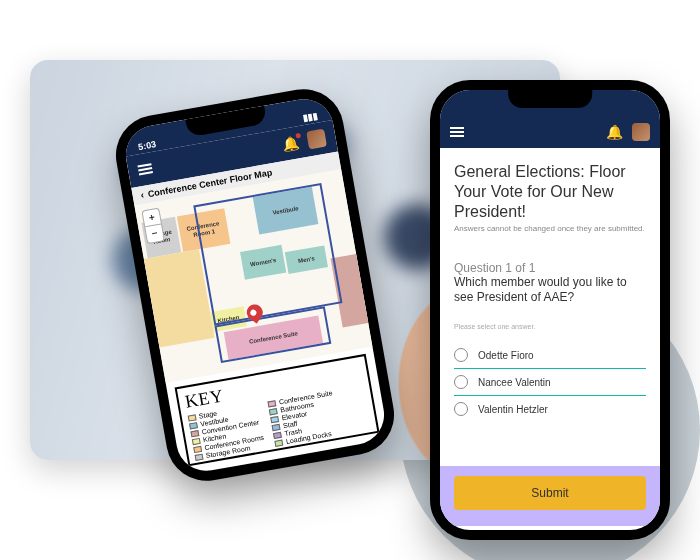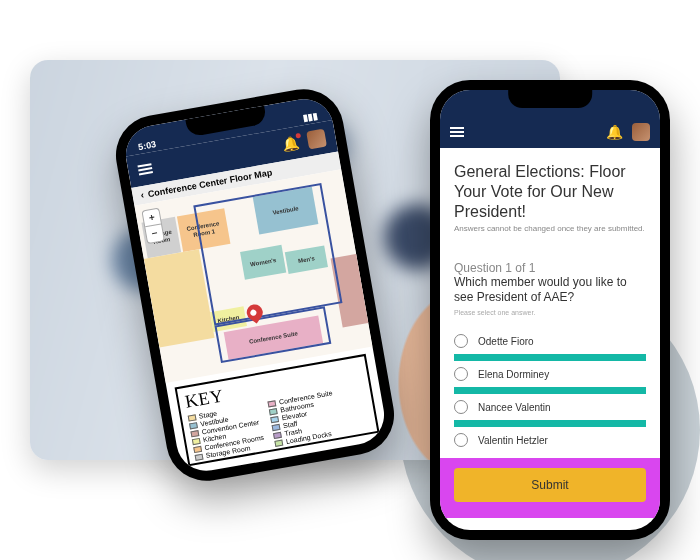--- a/index.html
+++ b/index.html
@@ -136,34 +136,34 @@
     left:430px; top:80px; width:240px; height:460px;
   }
   .vote-body {
     padding:10px 14px 0; height:calc(100% - 58px - 52px);
     overflow:hidden; background:#fff;
   }
   .backlink { font-size:9px; color:var(--gold); }
   .vote-title { font-size:16px; font-weight:400; line-height:1.25; margin:4px 0 2px; color:#333; }
   .vote-sub { font-size:8px; color:#888; margin-bottom:28px; }
   .q-meta { font-size:12px; color:#888; }
-  .q-text { font-size:12px; font-weight:400; color:#333; line-height:1.25; margin-bottom:4px; }
+  .q-text { font-size:12px; font-weight:400; color:#333; line-height:1.25; margin-bottom:18px; }
   .q-hint { font-size:7px; color:#aaa; margin-bottom:12px; }
   .opt {
     display:flex; align-items:center; gap:10px;
     padding:6px 0; font-size:10px; color:#333;
-    border-bottom:7px solid #14b8a6;
+    border-bottom:1px solid #14b8a6;
   }
   .radio {
     width:14px; height:14px; border:1.5px solid #888;
     border-radius:50%;
   }
   .submit-bar {
-    position:absolute; left:0; right:0; bottom:12px;
-    padding:10px 14px 16px; background:#d946ef;
+    position:absolute; left:0; right:0; bottom:4px;
+    padding:10px 14px 16px; background:#c4b5fd;
   }
   .submit-btn {
     height:34px; background:var(--gold);
     border-radius:4px;
     display:flex; align-items:center; justify-content:center;
     font-size:12px; color:#333;
   }
 </style>
 </head>
 <body>
@@ -314,24 +314,20 @@
       <div class="q-meta">Question 1 of 1</div>
       <div class="q-text">Which member would you like to see President of AAE?</div>
       <div class="q-hint">Please select one answer.</div>
 
       <div class="opt">
         <span class="radio"></span>
         <span>Odette Fioro</span>
       </div>
       <div class="opt">
         <span class="radio"></span>
-        <span>Elena Dorminey</span>
-      </div>
-      <div class="opt">
-        <span class="radio"></span>
         <span>Nancee Valentin</span>
       </div>
       <div class="opt" style="border-bottom:none">
         <span class="radio"></span>
         <span>Valentin Hetzler</span>
       </div>
     </div>
 
     <div class="submit-bar">
       <div class="submit-btn">Submit</div>

